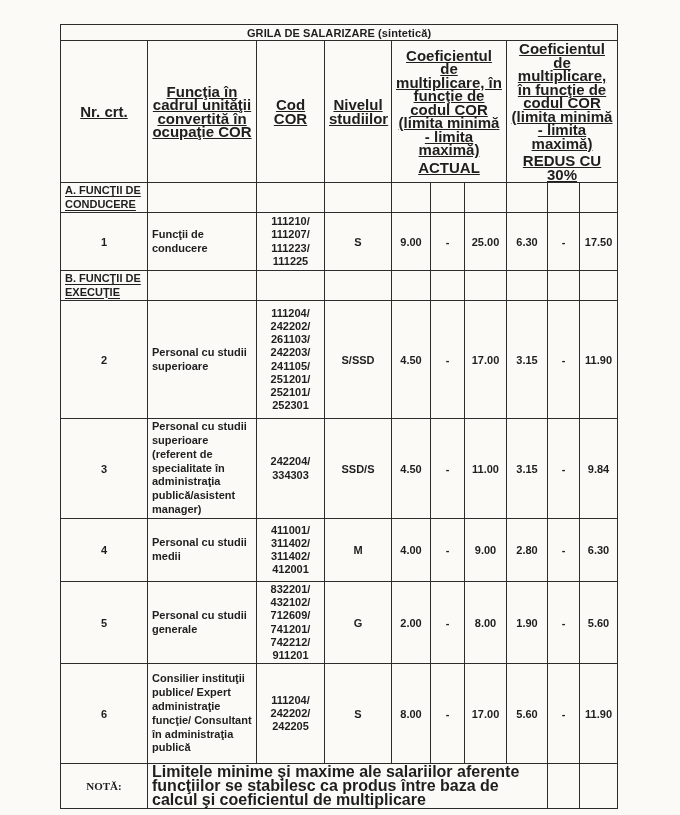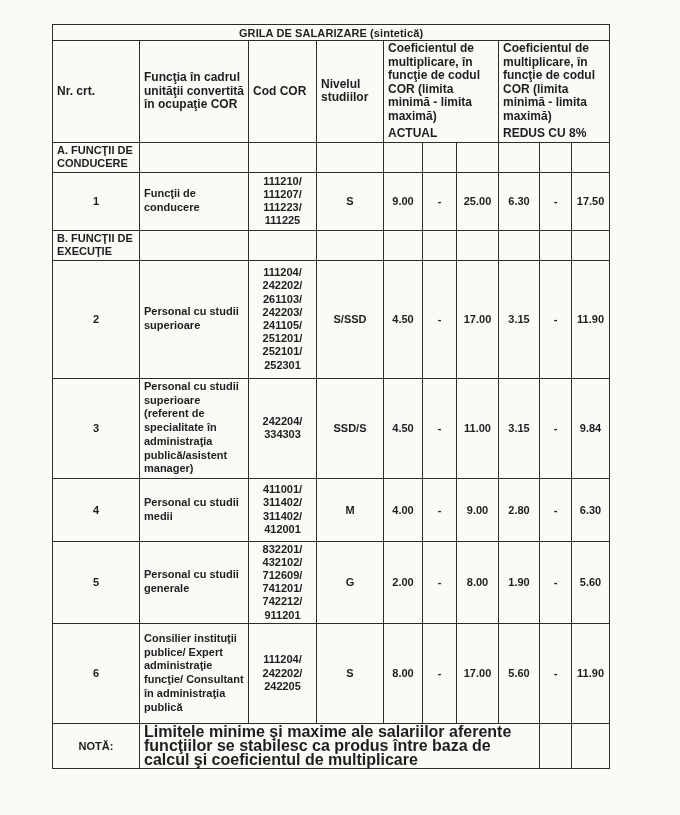--- a/index.html
+++ b/index.html
@@ -10,21 +10,21 @@
   *{box-sizing:border-box;}
   html,body{margin:0;padding:0;}
   body{
     width:680px;height:815px;
     background:var(--page-bg);
     font-family:"Liberation Sans", sans-serif;
     color:var(--ink);
   }
   .page{position:relative;width:680px;height:815px;overflow:hidden;}
   table.grid{
-    position:absolute;left:52px;top:24px;
+    position:absolute;left:60px;top:24px;
     width:557px;
     border-collapse:collapse;table-layout:fixed;
     font-size:11px;font-weight:bold;color:var(--ink);padding-left:25px;
   }
   table.grid td{
     border:1.5px solid var(--line);
     padding:1px 4px;
     vertical-align:middle;
     overflow:hidden;
   }
@@ -36,30 +36,30 @@
   tr.h-r2{height:118px}
   tr.h-r3{height:100px}
   tr.h-r4{height:63px}
   tr.h-r5{height:80px}
   tr.h-sc{height:44px}
   tr.h-r6{height:100px}
   tr.h-nota{height:30px}
   tr.h-baza{height:28px}
 
   td.title{text-align:center;padding:1px 2px;font-size:11px;letter-spacing:.1px;}
-  td.hdr{text-align:left;line-height:13.5px;font-size:12px;padding:2px 3px;}
+  td.hdr{text-align:center;line-height:13.5px;font-size:15px;padding:2px 3px;text-decoration:underline;}
   td.hdr .sub{margin-top:4px;}
   td.sec{text-align:left;line-height:13.5px;padding-left:5px;}
-  td.sec span{text-underline-offset:2px;}
+  td.sec span{text-decoration:underline;text-underline-offset:2px;}
   td.functia{text-align:left;line-height:13.8px;padding-left:6px;padding-right:4px;}
   td.cod{text-align:center;white-space:pre-line;line-height:13.2px;padding:1px 2px;}
   td.nivel{text-align:center;}
   td.num{text-align:center;padding:1px 1px;}
   td.note-text{text-align:left;line-height:14px;padding-left:7px;padding-right:6px;font-size:16px;}
-  td.nota-label{text-align:center;}
+  td.nota-label{text-align:center;font-family:Liberation Serif, serif;}
   td.baza{text-align:left;white-space:pre-line;line-height:13.5px;padding-left:6px;}
 </style>
 </head>
 <body>
 
 <div class="page">
   <table class="grid">
     <colgroup>
       <col style="width:87px">
         <col style="width:109px">
@@ -82,21 +82,21 @@
       <td class="hdr">Nr. crt.</td>
       <td class="hdr">Funcţia în cadrul unităţii convertită în ocupaţie COR</td>
       <td class="hdr">Cod COR</td>
       <td class="hdr">Nivelul studiilor</td>
       <td class="hdr" colspan="3">
         <div>Coeficientul de multiplicare, în funcţie de codul COR (limita minimă - limita maximă)</div>
         <div class="sub">ACTUAL</div>
       </td>
       <td class="hdr" colspan="3">
         <div>Coeficientul de multiplicare, în funcţie de codul COR (limita minimă - limita maximă)</div>
-        <div class="sub">REDUS CU 8%</div>
+        <div class="sub">REDUS CU 30%</div>
       </td>
     </tr>
 
     <tr class="h-sa">
       <td class="sec"><span>A. FUNCŢII DE CONDUCERE</span></td>
       <td></td>
       <td></td>
       <td></td>
       <td></td>
       <td></td>

